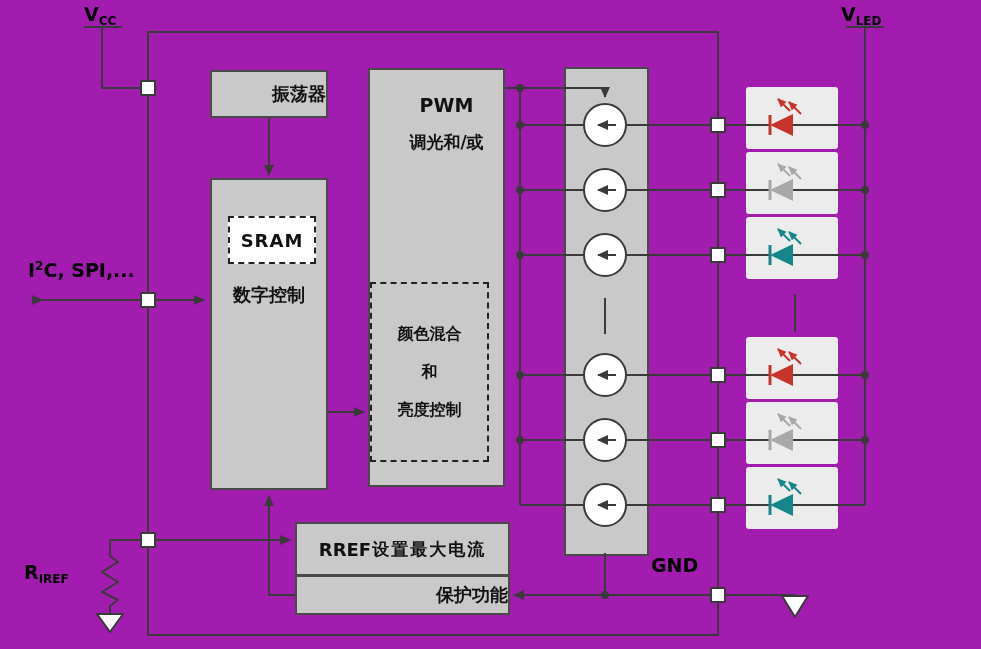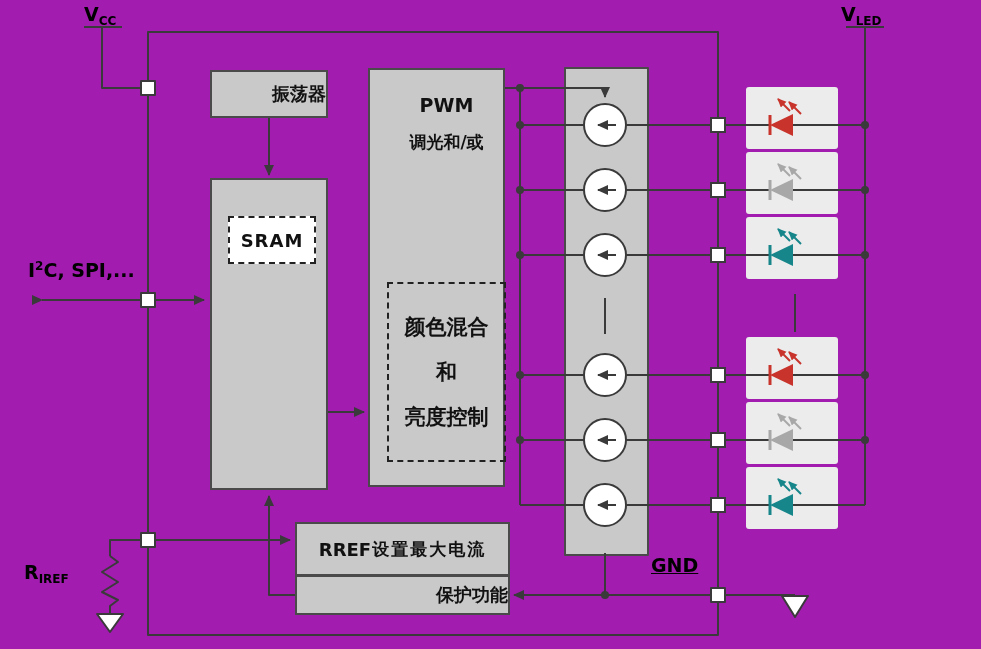--- a/index.html
+++ b/index.html
@@ -15,32 +15,32 @@
   #osc{left:210px;top:70px;width:118px;height:48px;font-size:18px;}
   #digital{left:210px;top:178px;width:118px;height:312px;}
   #sram{position:absolute;left:16px;top:36px;width:84px;height:44px;background:#fff;border:2px dashed #222;
         display:flex;align-items:center;justify-content:center;font-size:18px;letter-spacing:1px;}
   #digital-label{position:absolute;top:103px;left:0;width:100%;text-align:center;font-size:18px;}
   #pwm{left:368px;top:68px;width:137px;height:419px;padding-left:20px;}
   #pwm .t{width:100%;text-align:center;}
   #pwm-title{margin-top:24px;font-size:19px;}
   #pwm-l1{margin-top:15px;font-size:17px;}
   #pwm-l2{margin-top:19px;font-size:17px;}
-  #mixer{position:absolute;left:17px;top:212px;width:115px;height:176px;border:2px dashed #222;
-         display:flex;flex-direction:column;align-items:center;justify-content:center;gap:17px;font-size:21px;}
+  #mixer{position:absolute;left:0;top:212px;width:115px;height:176px;border:2px dashed #222;
+         display:flex;flex-direction:column;align-items:center;justify-content:center;gap:17px;font-size:16px;}
   #rref{left:295px;top:513px;width:215px;height:54px;display:flex;flex-direction:row;
         align-items:center;justify-content:center;gap:1px;margin-top:9px;}
   #rref .rt{font-size:18px;}
   #rref .rs{font-size:17px;letter-spacing:2px;}
   #protection{left:295px;top:575px;width:215px;height:40px;font-size:18px;padding-left:34px;}
   #lbl-vcc{left:84px;top:3px;}
   #lbl-vled{left:841px;top:3px;}
   #lbl-i2c{left:28px;top:259px;}
   #lbl-riref{left:24px;top:561px;}
-  #lbl-gnd{left:651px;top:554px;text-decoration:underline;}
+  #lbl-gnd{left:651px;top:554px;}
   #watermark{position:absolute;right:14px;bottom:6px;z-index:3;color:var(--watermark,#8ccc8c);
              font-size:15px;font-weight:normal;}
 </style>
 </head>
 <body>
 
 <div id="canvas">
 
   <div class="lbl" id="lbl-vcc"><span>V</span><span class="sub">CC</span></div>
   <div class="lbl" id="lbl-vled"><span>V</span><span class="sub">LED</span></div>
@@ -49,20 +49,21 @@
   <div class="lbl" id="lbl-gnd">GND</div>
 
   <div class="block center" id="osc">
     <span>振荡器</span>
   </div>
 
   <div class="block" id="digital">
     <div id="sram">
         <span>SRAM</span>
       </div>
+    <div id="digital-label">数字控制</div>
   </div>
 
   <div class="block" id="pwm">
     <div class="t" id="pwm-title">PWM</div>
     <div class="t" id="pwm-l1">调光和/或</div>
     <div id="mixer">
       <span>颜色混合</span>
       <span>和</span>
       <span>亮度控制</span>
     </div>

